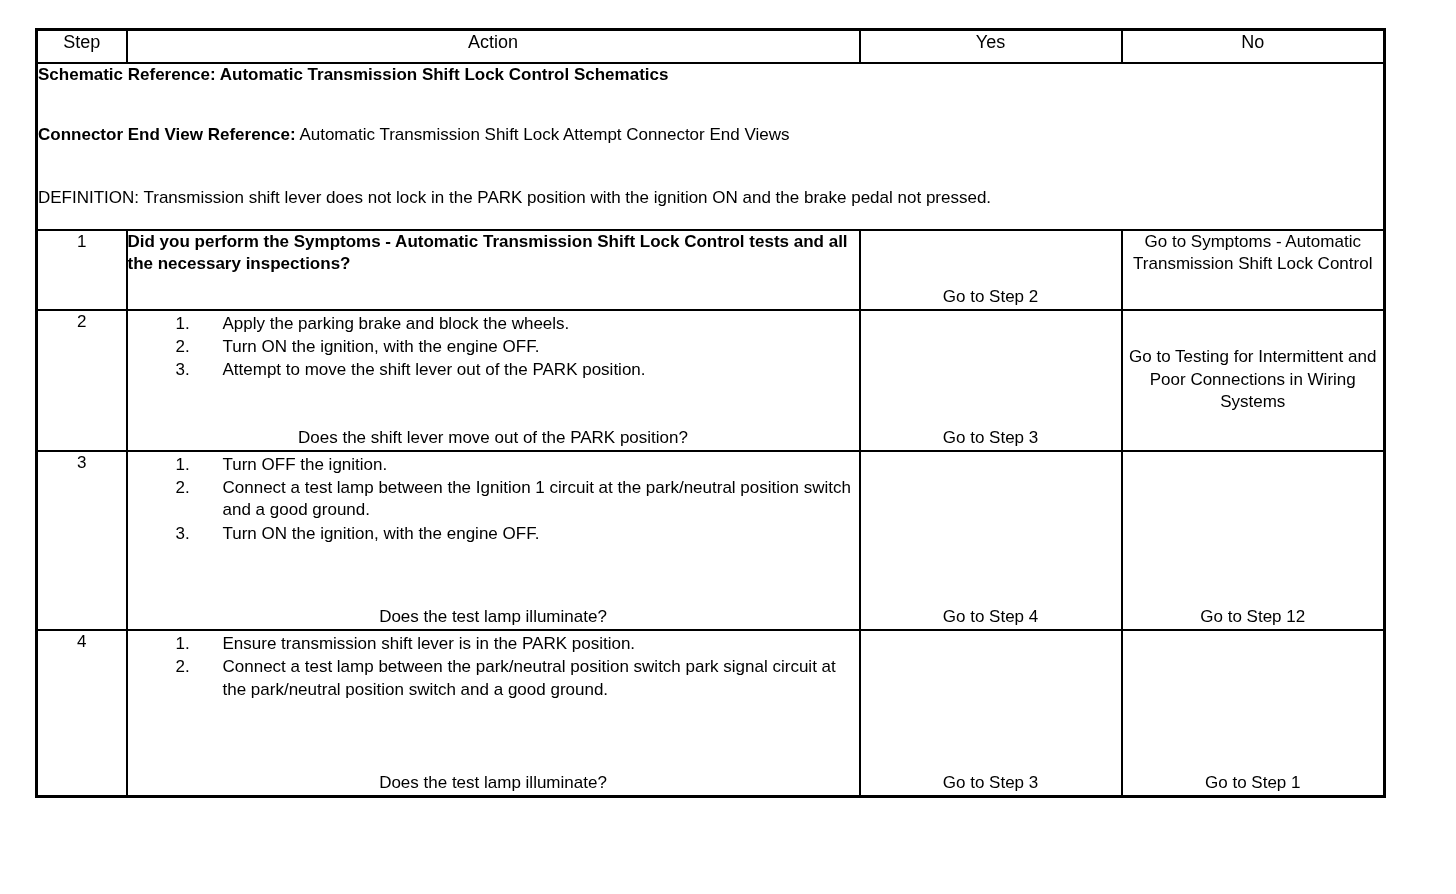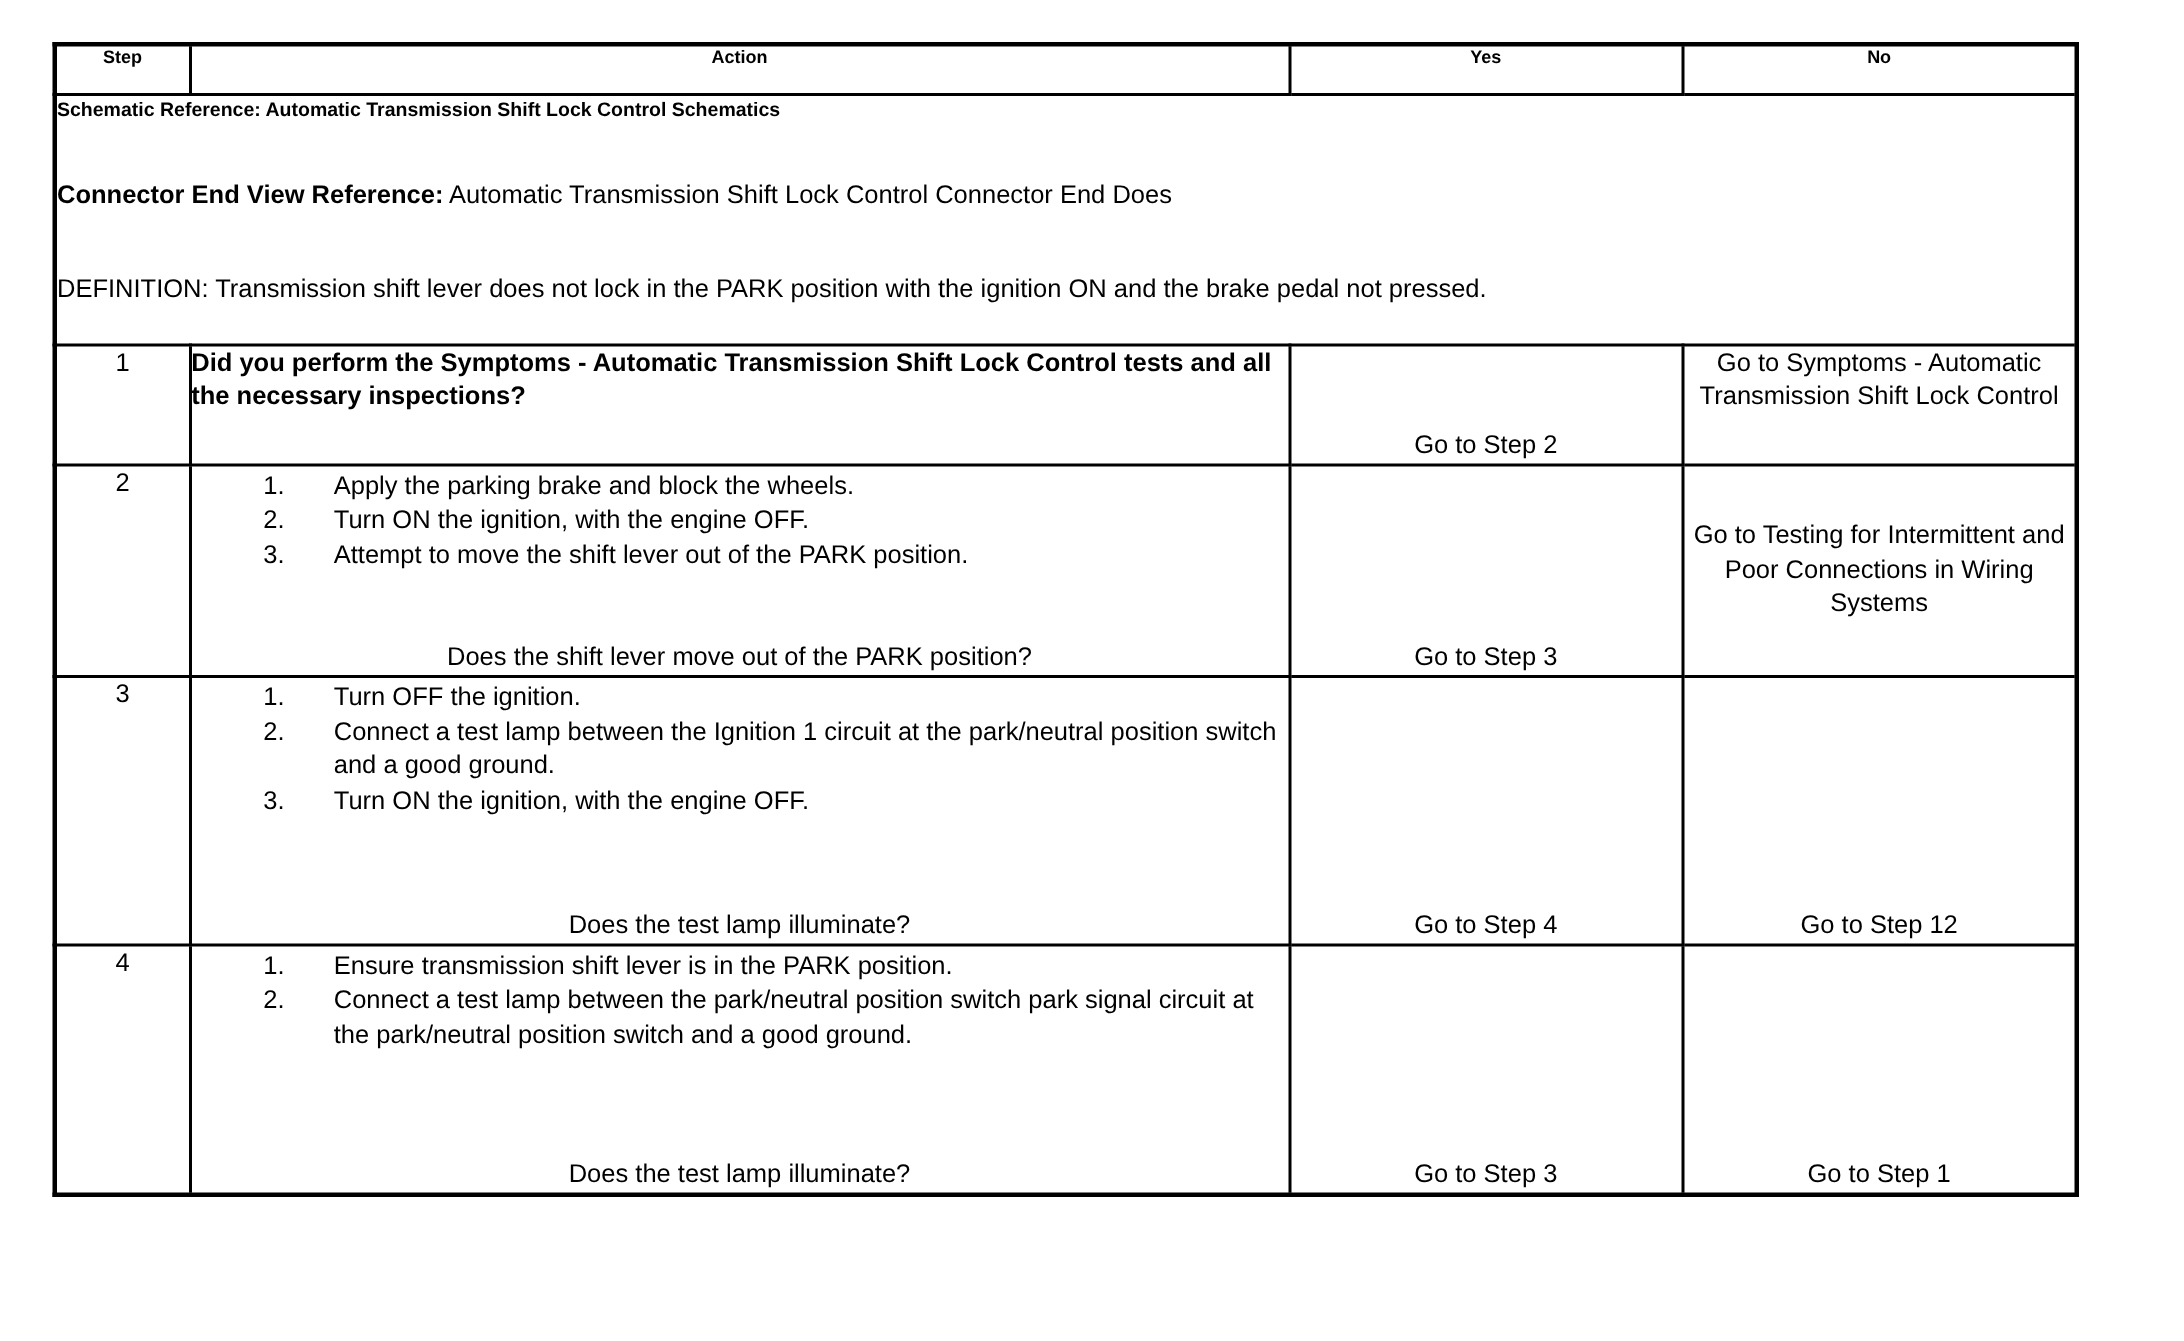--- a/index.html
+++ b/index.html
@@ -28,38 +28,38 @@
     border: 2px solid #000;
     padding: 0;
     vertical-align: top;
   }
   col.c-step { width: 90px; }
   col.c-action { width: 733px; }
   col.c-yes { width: 262px; }
   col.c-no { width: 263px; }
 
   thead th {
-    font-weight: bold;
-    font-size: 12px;
+    font-weight: normal;
+    font-size: 18px;
     text-align: center;
     height: 33px;
     vertical-align: middle;
     padding: 2px 4px;
   }
 
   
   td.ref-cell {
     height: 167px;
     padding: 8px 6px 6px 6px;
     vertical-align: top;
   }
   .ref-line { margin: 0 0 38px 0; }
   .ref-line:last-child { margin-bottom: 0; margin-top: 41px; }
   .bold { font-weight: bold; }
-  .ref-title { font-weight: bold; font-size: 13px; }
+  .ref-title { font-weight: bold; font-size: 17px; }
 
   
   td.step-cell {
     text-align: center;
     vertical-align: middle;
     font-size: 17px;
   }
   td.action-cell { padding: 6px 6px 8px 6px; }
   .action-inner {
     display: flex;
@@ -119,21 +119,21 @@
         <th>Step</th>
         <th>Action</th>
         <th>Yes</th>
         <th>No</th>
       </tr>
     </thead>
     <tbody>
       <tr>
         <td colspan="4" class="ref-cell">
           <p class="ref-line ref-title"><span class="bold">Schematic Reference:</span> <span class="bold">Automatic Transmission Shift Lock Control Schematics</span></p>
-          <p class="ref-line"><span class="bold">Connector End View Reference:</span> <span>Automatic Transmission Shift Lock Control Connector End Does</span></p>
+          <p class="ref-line"><span class="bold">Connector End View Reference:</span> <span>Automatic Transmission Shift Lock Attempt Connector End Views</span></p>
           <p class="ref-line">DEFINITION: Transmission shift lever does not lock in the PARK position with the ignition ON and the brake pedal not pressed.</p>
         </td>
       </tr>
     </tbody>
     <tbody>
         <tr class="step-row row-1">
           <td class="step-cell">1</td>
           <td class="action-cell">
             <div class="action-inner">
               <div class="action-intro">Did you perform the Symptoms - Automatic Transmission Shift Lock Control tests and all the necessary inspections?</div>

